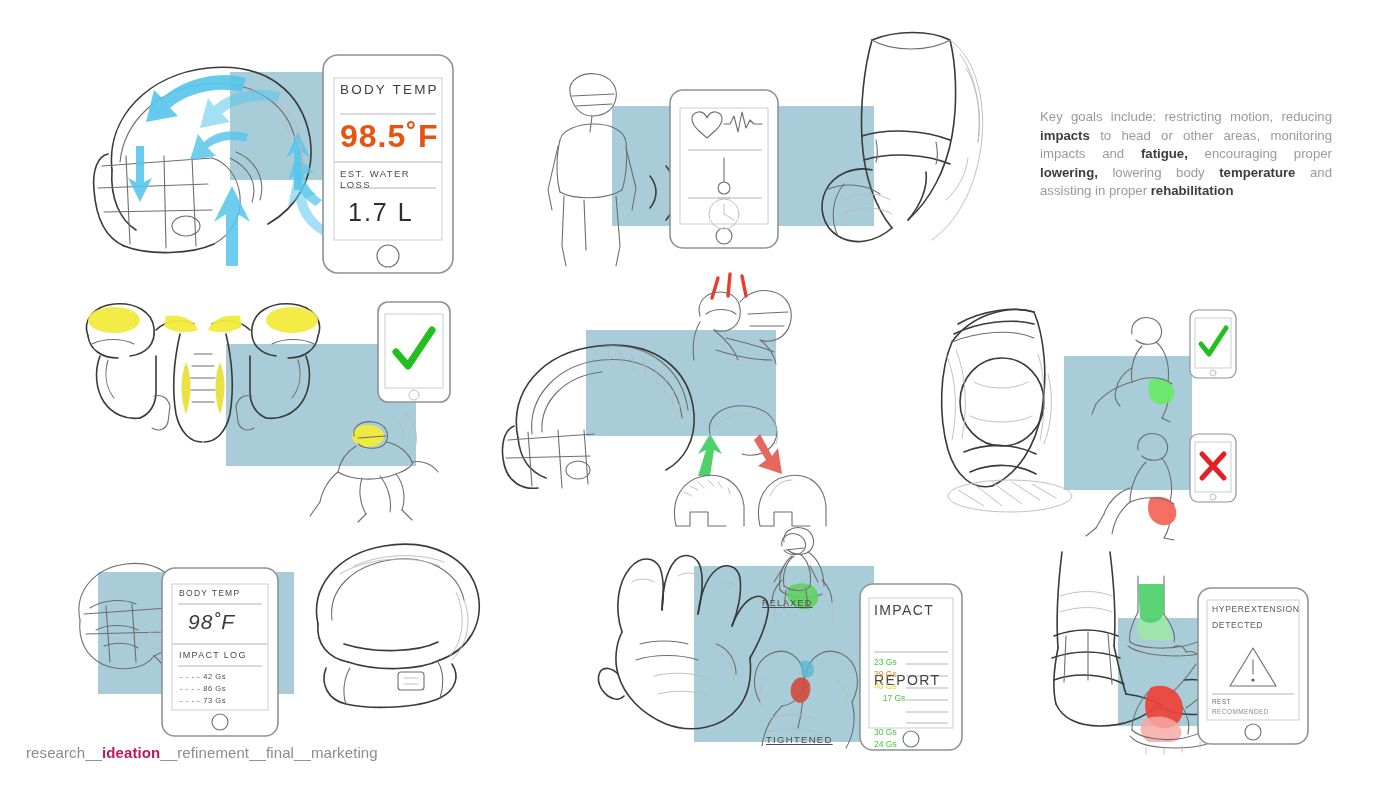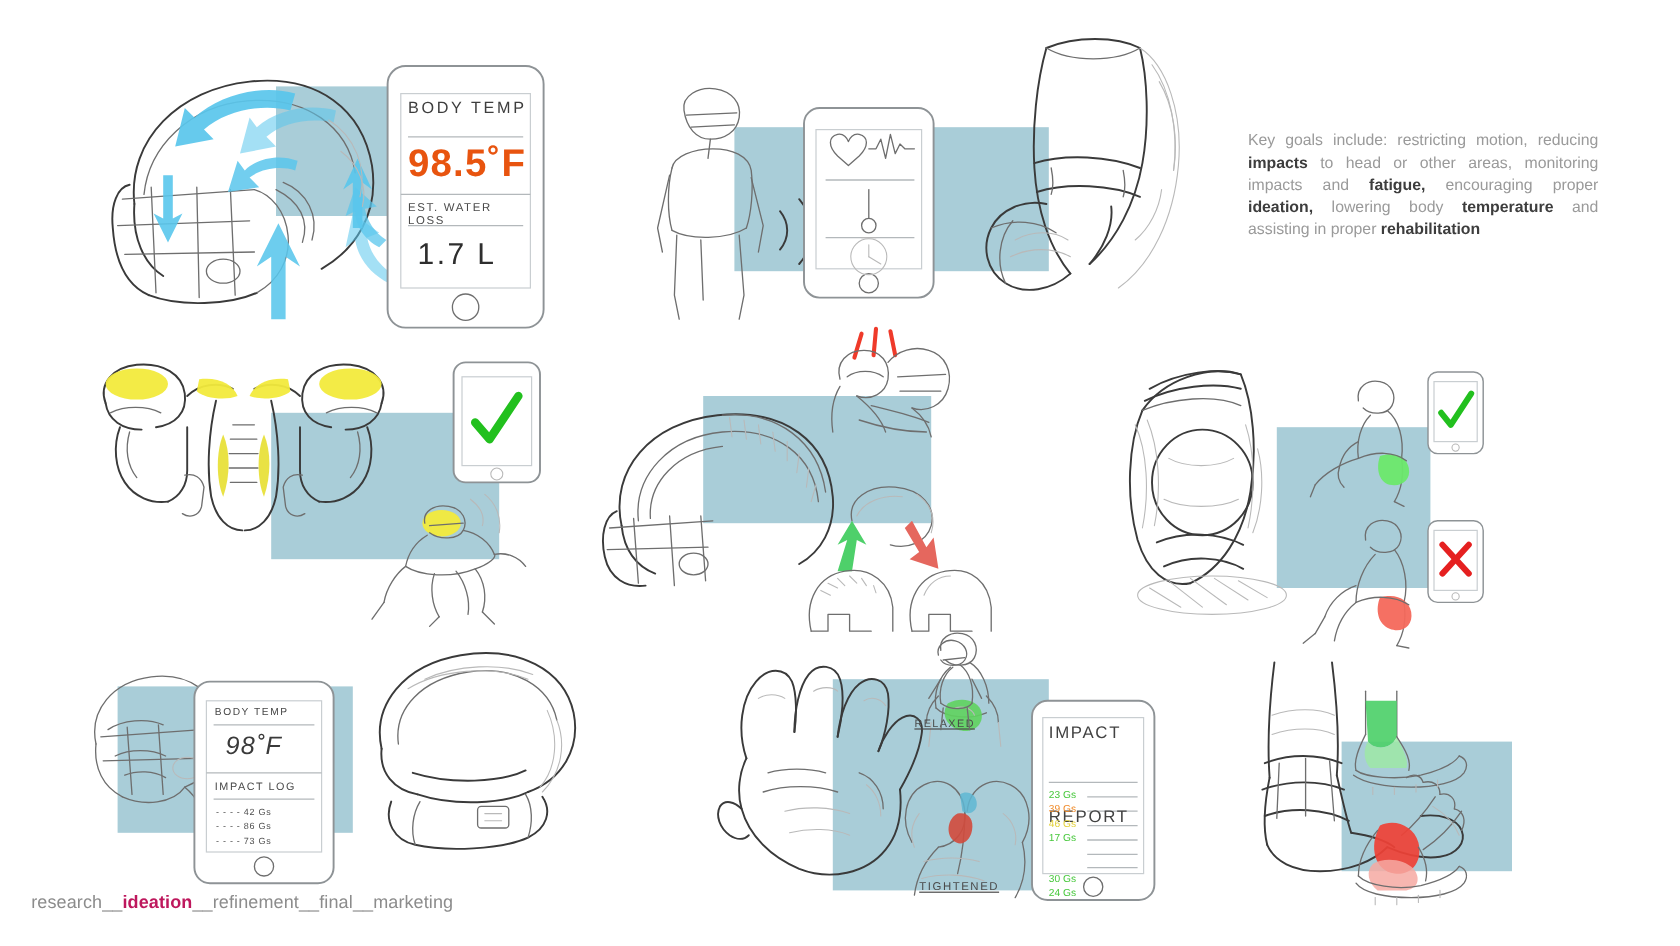--- a/index.html
+++ b/index.html
@@ -164,21 +164,21 @@
       <path class="ink-thin" d="M136 118 C138 128 138 134 136 140"></path>
       <path class="ink-faint" d="M150 16 C172 30 186 70 182 114 C178 158 160 196 132 216"></path>
       <path class="ink-faint" d="M160 30 C176 52 182 86 178 118"></path>
       <path class="ink-faint" d="M166 44 C178 64 182 92 178 118"></path>
       <path class="ink-faint" d="M146 176 C158 166 166 150 168 134"></path>
       <path class="ink-faint" d="M46 176 C60 168 78 168 90 176"></path>
       <path class="ink-faint" d="M42 190 C58 182 78 182 92 190"></path>
     </svg>
   </div>
 
-  <div id="goals"><span>Key goals include: restricting motion, reducing </span><b>impacts</b><span> to head or other areas, monitoring impacts and </span><b>fatigue,</b><span> encouraging proper </span><b>ideation,</b><span> lowering body </span><b>temperature</b><span> and assisting in proper </span><b>rehabilitation</b></div>
+  <div id="goals"><span>Key goals include: restricting motion, reducing </span><b>impacts</b><span> to head or other areas, monitoring impacts and </span><b>fatigue,</b><span> encouraging proper </span><b>lowering,</b><span> lowering body </span><b>temperature</b><span> and assisting in proper </span><b>rehabilitation</b></div>
 
   <div class="panel" style="left:70px;top:290px;width:300px;height:190px;">
     <svg width="300" height="190" viewBox="0 0 300 190">
 
       <path class="ink" d="M18 46 C12 30 24 16 44 14 C66 12 82 22 84 38 C86 54 76 64 60 66"></path>
       <path class="ink" d="M18 46 C20 60 32 68 48 68"></path>
       <path class="ink" d="M30 66 C24 82 26 100 34 112 C42 124 56 130 70 128"></path>
       <path class="ink" d="M70 128 C80 124 86 114 86 102 L86 66"></path>
       <path class="ink-thin" d="M22 54 C34 48 52 48 64 54"></path>
       <path class="ink-thin" d="M38 70 C34 84 36 98 44 108"></path>
@@ -564,21 +564,21 @@
       <line class="rule" x1="48" y1="118" x2="90" y2="118"></line>
       <line class="rule" x1="48" y1="130" x2="90" y2="130"></line>
       <line class="rule" x1="48" y1="141" x2="90" y2="141"></line>
     </svg>
     <div style="position:absolute;left:16px;top:20px;font-size:14px;letter-spacing:1.4px;color:#424242;">IMPACT</div>
     <div style="position:absolute;left:16px;top:42px;font-size:14px;letter-spacing:1.4px;color:#424242;margin-top:48px;">REPORT</div>
     <div style="position:absolute;left:16px;top:74px;width:40px;">
       <div style="font-size:8.5px;line-height:12px;color:#47c83c;">23 Gs</div>
       <div style="font-size:8.5px;line-height:12px;color:#f08b2a;">39 Gs</div>
       <div style="font-size:8.5px;line-height:12px;color:#e3d13a;">46 Gs</div>
-      <div style="font-size:8.5px;line-height:12px;color:#47c83c;">17 Gs</div>
+      <div style="font-size:8.5px;line-height:12px;color:#47c83c;text-align:center;">17 Gs</div>
       <div style="font-size:8.5px;line-height:12px;color:#47c83c;margin-top:22px;">30 Gs</div>
       <div style="font-size:8.5px;line-height:12px;color:#47c83c;">24 Gs</div>
     </div>
   </div>
 
   <div class="panel" style="left:1014px;top:536px;width:220px;height:220px;">
     <svg width="220" height="220" viewBox="0 0 220 220">
 
       <path class="ink" d="M48 16 C44 48 42 84 44 112"></path>
       <path class="ink" d="M96 16 C100 48 102 84 100 110"></path>
@@ -636,16 +636,33 @@
       <path class="ink-thin" d="M32 68 C40 76 64 80 84 76 C100 72 112 66 116 60"></path>
       <path class="ink-thin" d="M116 60 C122 62 124 68 120 74 C114 82 96 86 76 86 C54 86 36 82 30 74"></path>
       <path class="ink-faint" d="M46 86 L46 92"></path>
       <path class="ink-faint" d="M64 86 L64 92"></path>
       <path class="ink-faint" d="M82 84 L82 90"></path>
       <path class="ink-faint" d="M100 80 L100 86"></path>
       <path class="ink-faint" d="M94 10 C104 16 112 24 116 34"></path>
     </svg>
   </div>
 
+  <div class="panel" style="left:1196px;top:586px;width:114px;height:160px;">
+    <svg width="114" height="160" viewBox="0 0 114 160">
+      <rect class="phone-body" x="2" y="2" width="110" height="156" rx="13"></rect>
+      <rect class="phone-screen" x="11" y="14" width="92" height="120"></rect>
+      <circle class="ink-thin" cx="57" cy="146" r="8"></circle>
+      <g>
+        <path class="ink-thin" d="M57 62 L80 100 L34 100 Z"></path>
+        <path class="ink-thin" d="M57 74 L57 88"></path>
+        <circle cx="57" cy="94" r="1.6" fill="#5a5a5a"></circle>
+      </g>
+      <line class="rule" x1="16" y1="108" x2="98" y2="108"></line>
+    </svg>
+    <div style="position:absolute;left:16px;top:18px;font-size:8.6px;letter-spacing:.6px;color:#585858;">HYPEREXTENSION</div>
+    <div style="position:absolute;left:16px;top:34px;font-size:8.6px;letter-spacing:.6px;color:#585858;">DETECTED</div>
+    <div style="position:absolute;left:16px;top:112px;font-size:6.4px;letter-spacing:.5px;color:#6b6b6b;">REST</div>
+    <div style="position:absolute;left:16px;top:122px;font-size:6.4px;letter-spacing:.5px;color:#8a8a8a;">RECOMMENDED</div>
+  </div>
 
   <div id="footer"><span class="">research</span><span>__</span><span class="active">ideation</span><span>__</span><span class="">refinement</span><span>__</span><span class="">final</span><span>__</span><span class="">marketing</span></div>
 
 </div>
 
 </body></html>

